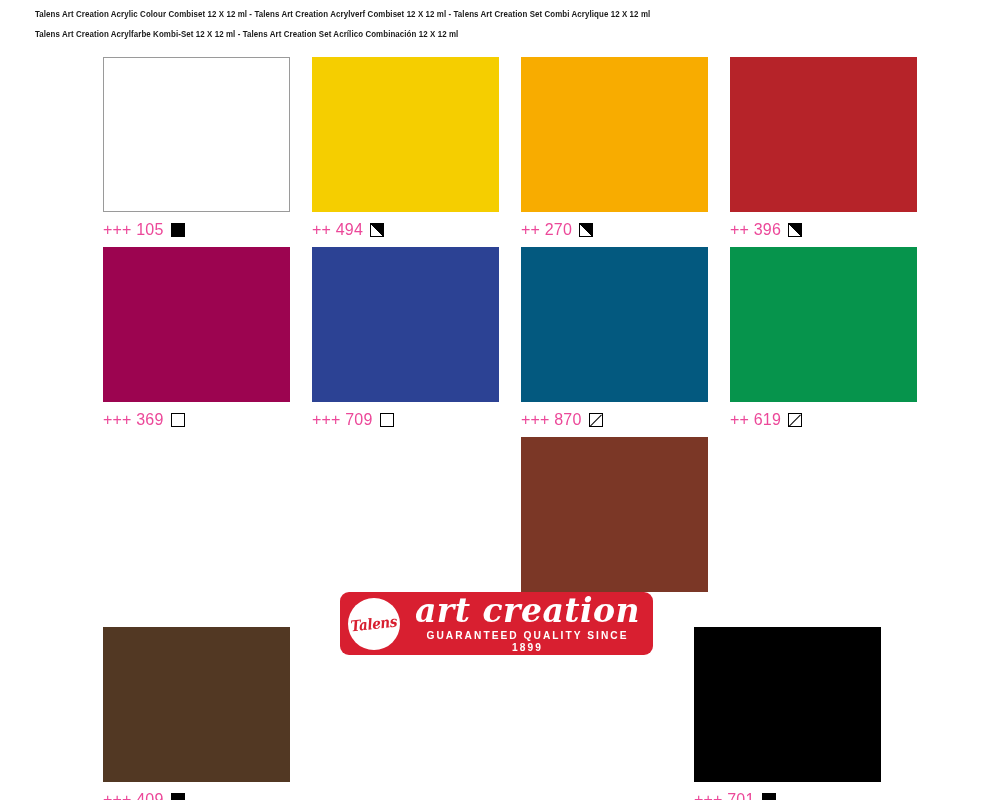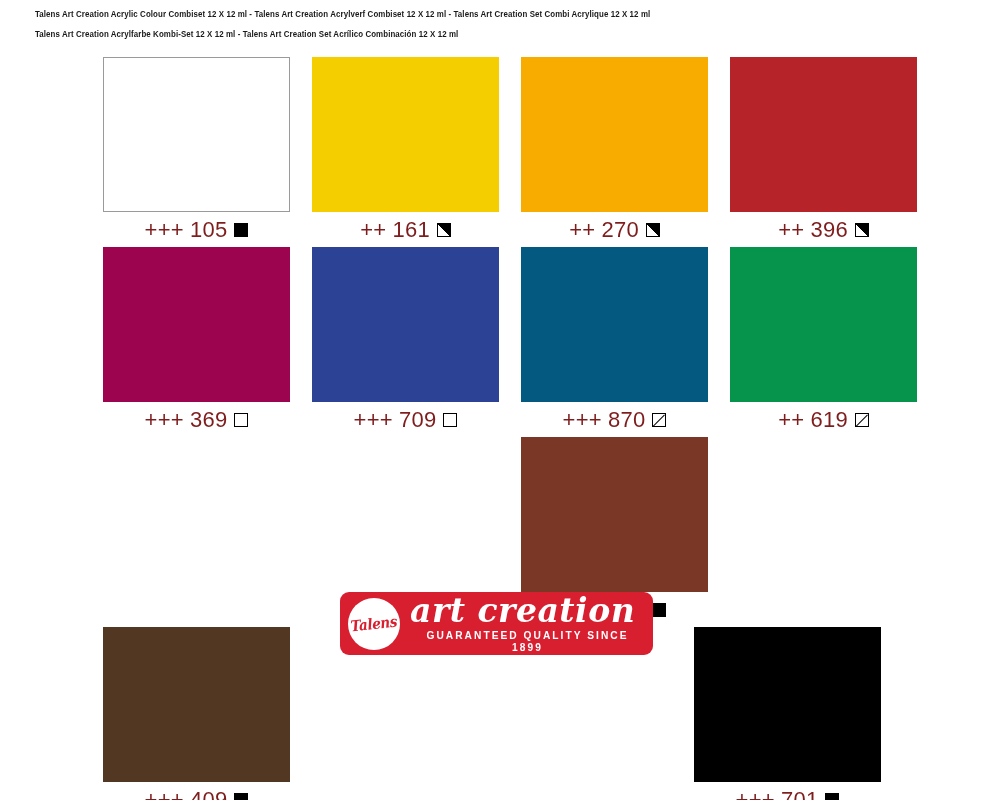--- a/index.html
+++ b/index.html
@@ -38,24 +38,23 @@
     width: 187px;
     height: 155px;
     display: block;
   }
   .swatch.bordered { border: 1px solid #9a9a9a; }
 
   .caption {
     height: 35px;
     display: flex;
     align-items: center;
-    justify-content: center;
     gap: 7px;
-    font-size: 22px;
-    color: #7f1d1d;
+    font-size: 16px;
+    color: #ec4899;
     letter-spacing: 0.2px;
   }
   .caption .code { white-space: pre; }
 
   
   .sym { width: 14px; height: 14px; display: inline-block; position: relative; }
   .sym.opaque { background: #000; }
   .sym.semi-opaque {
     background: #fff;
     border: 1.4px solid #000;
@@ -119,20 +118,21 @@
   }
   .logo-text { margin-left: 10px; flex: 1 1 auto; padding-right: 8px; }
   .logo-script {
     font-family: "DejaVu Serif", serif;
     font-style: italic;
     font-weight: bold;
     font-size: 33px;
     line-height: 34px;
     color: #ffffff;
     letter-spacing: 0.5px;
+    text-align: center;
   }
   .logo-tag {
     font-size: 10.5px;
     font-weight: bold;
     color: #ffffff;
     letter-spacing: 2.1px;
     text-align: center;
     margin-top: 1px;
     transform: scaleX(0.97);
   }
@@ -152,21 +152,21 @@
         <div class="cell">
           <div class="swatch bordered" style="background: rgb(255, 255, 255);"></div>
           <div class="caption">
             <span class="code">+++ 105</span>
             <span class="sym opaque"></span>
           </div>
         </div>
         <div class="cell">
           <div class="swatch" style="background: rgb(245, 206, 0);"></div>
           <div class="caption">
-            <span class="code">++ 161</span>
+            <span class="code">++ 494</span>
             <span class="sym semi-opaque"></span>
           </div>
         </div>
         <div class="cell">
           <div class="swatch" style="background: rgb(248, 172, 0);"></div>
           <div class="caption">
             <span class="code">++ 270</span>
             <span class="sym semi-opaque"></span>
           </div>
         </div>

